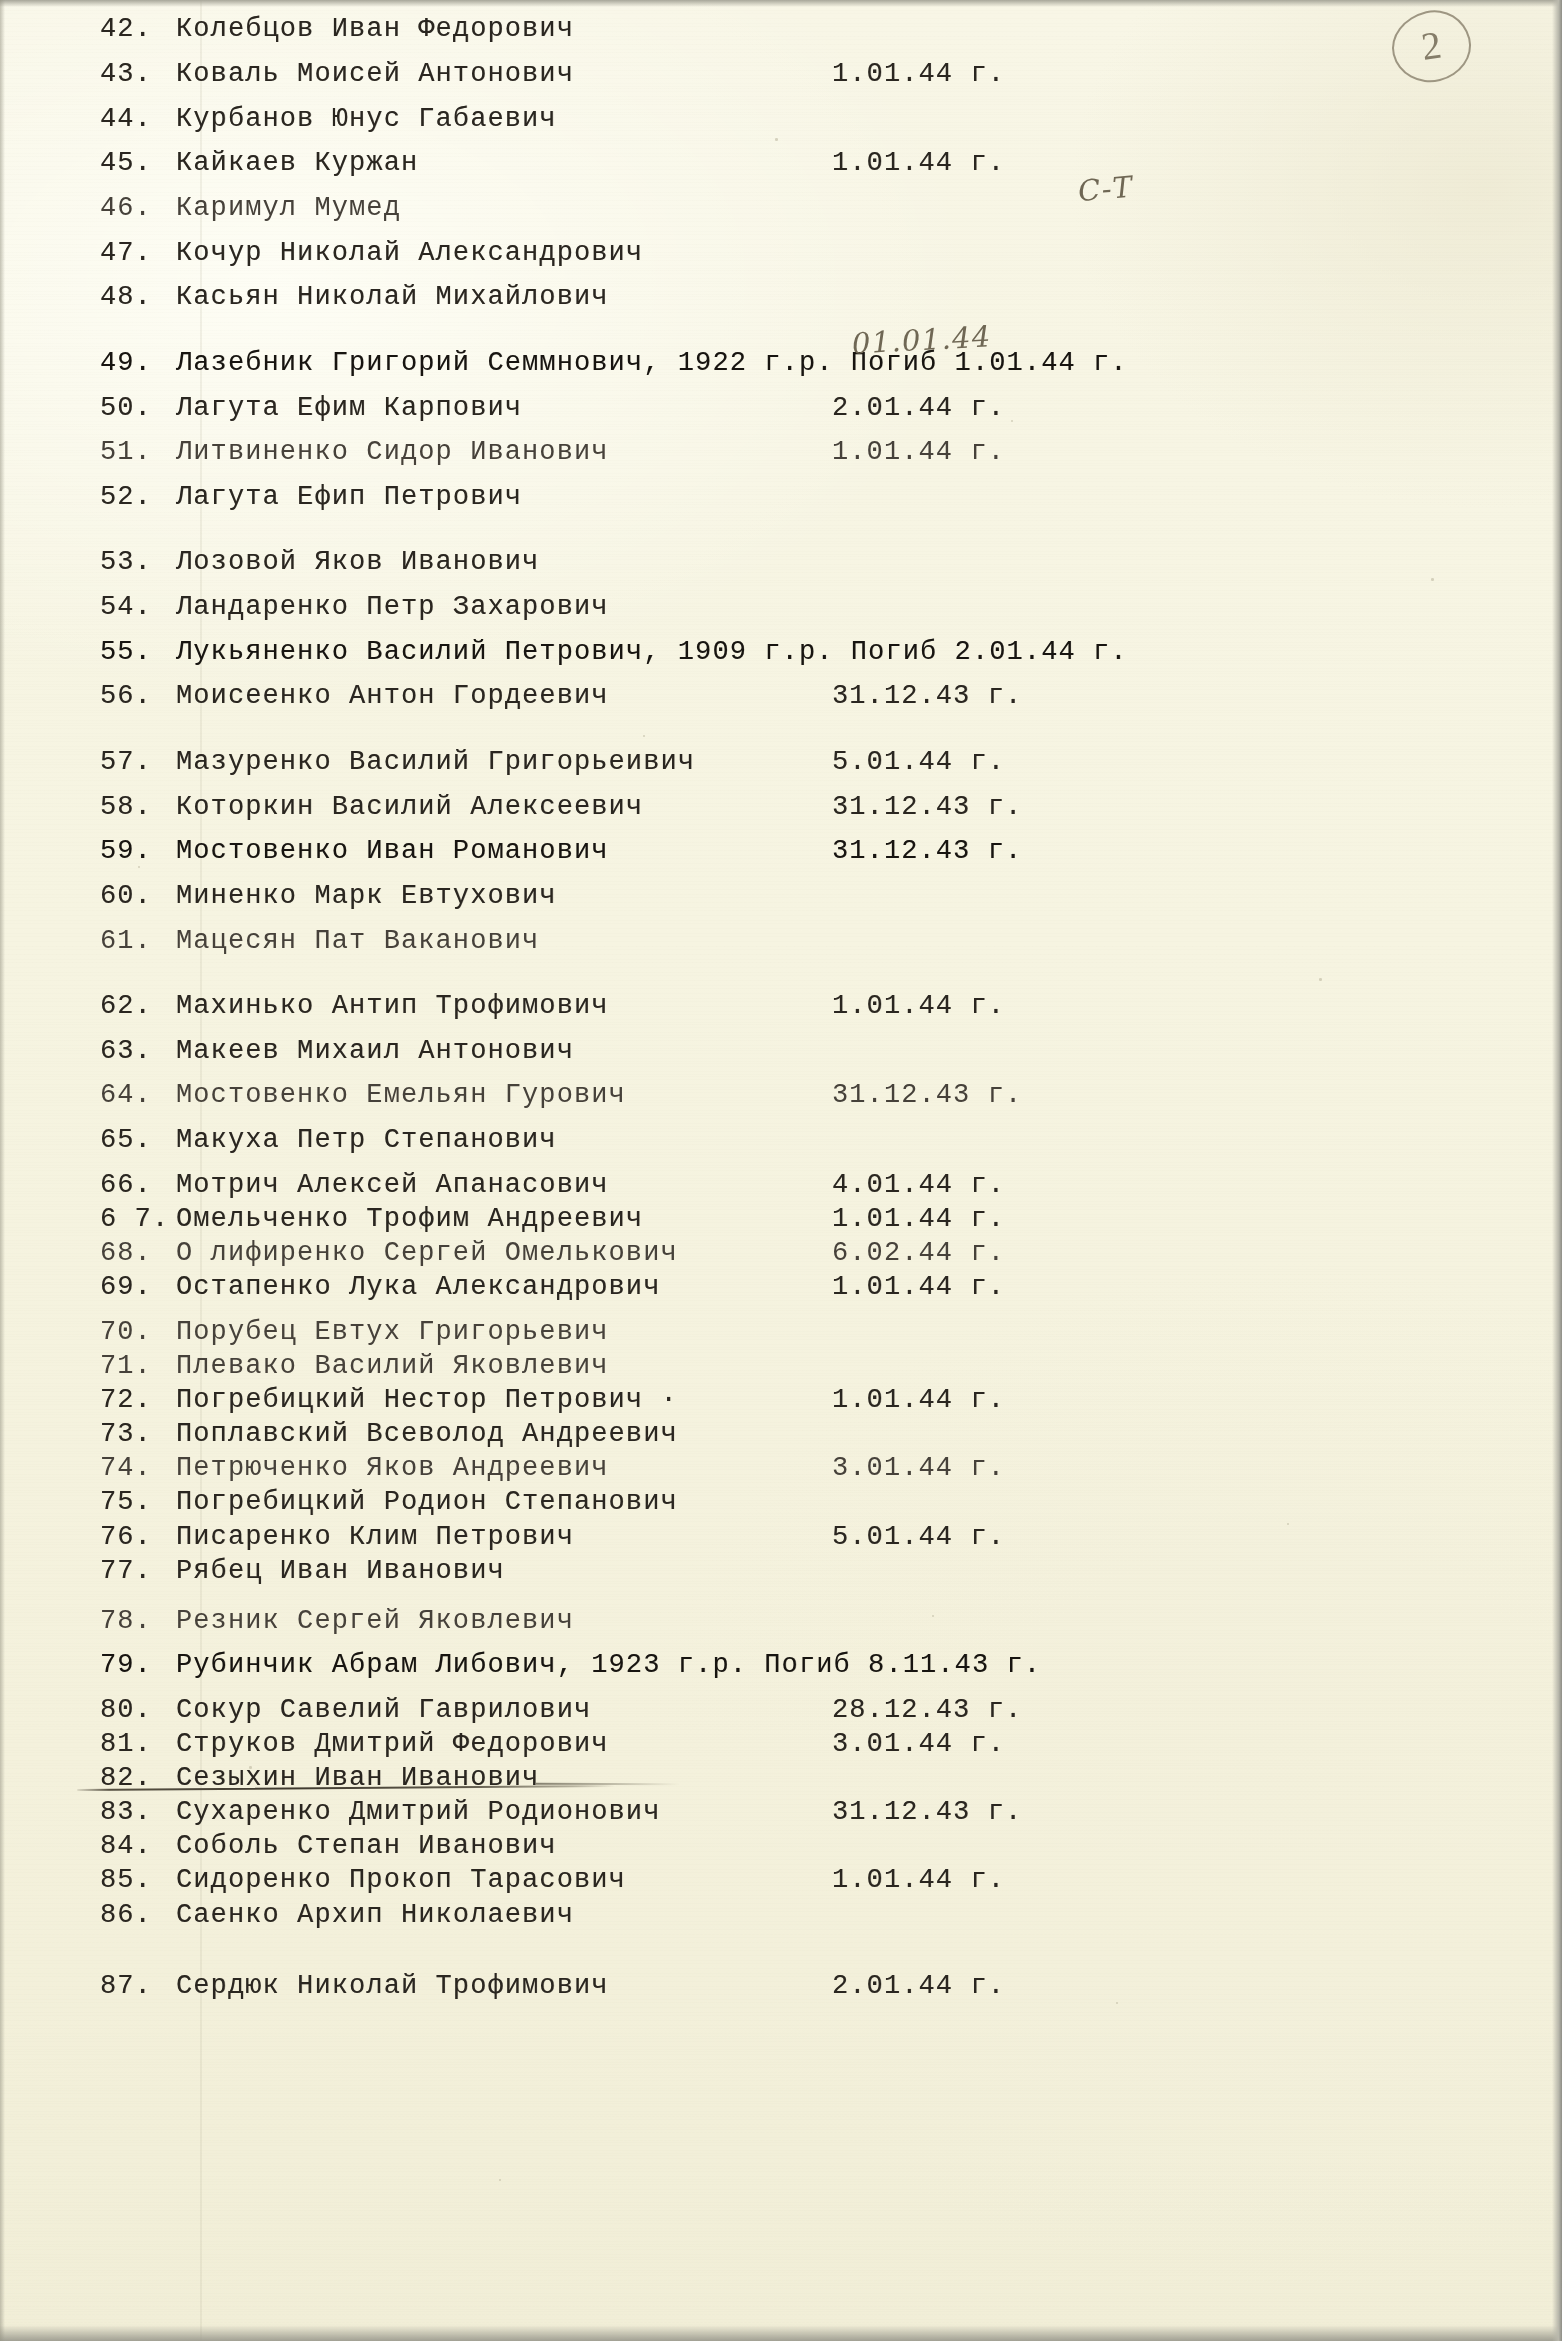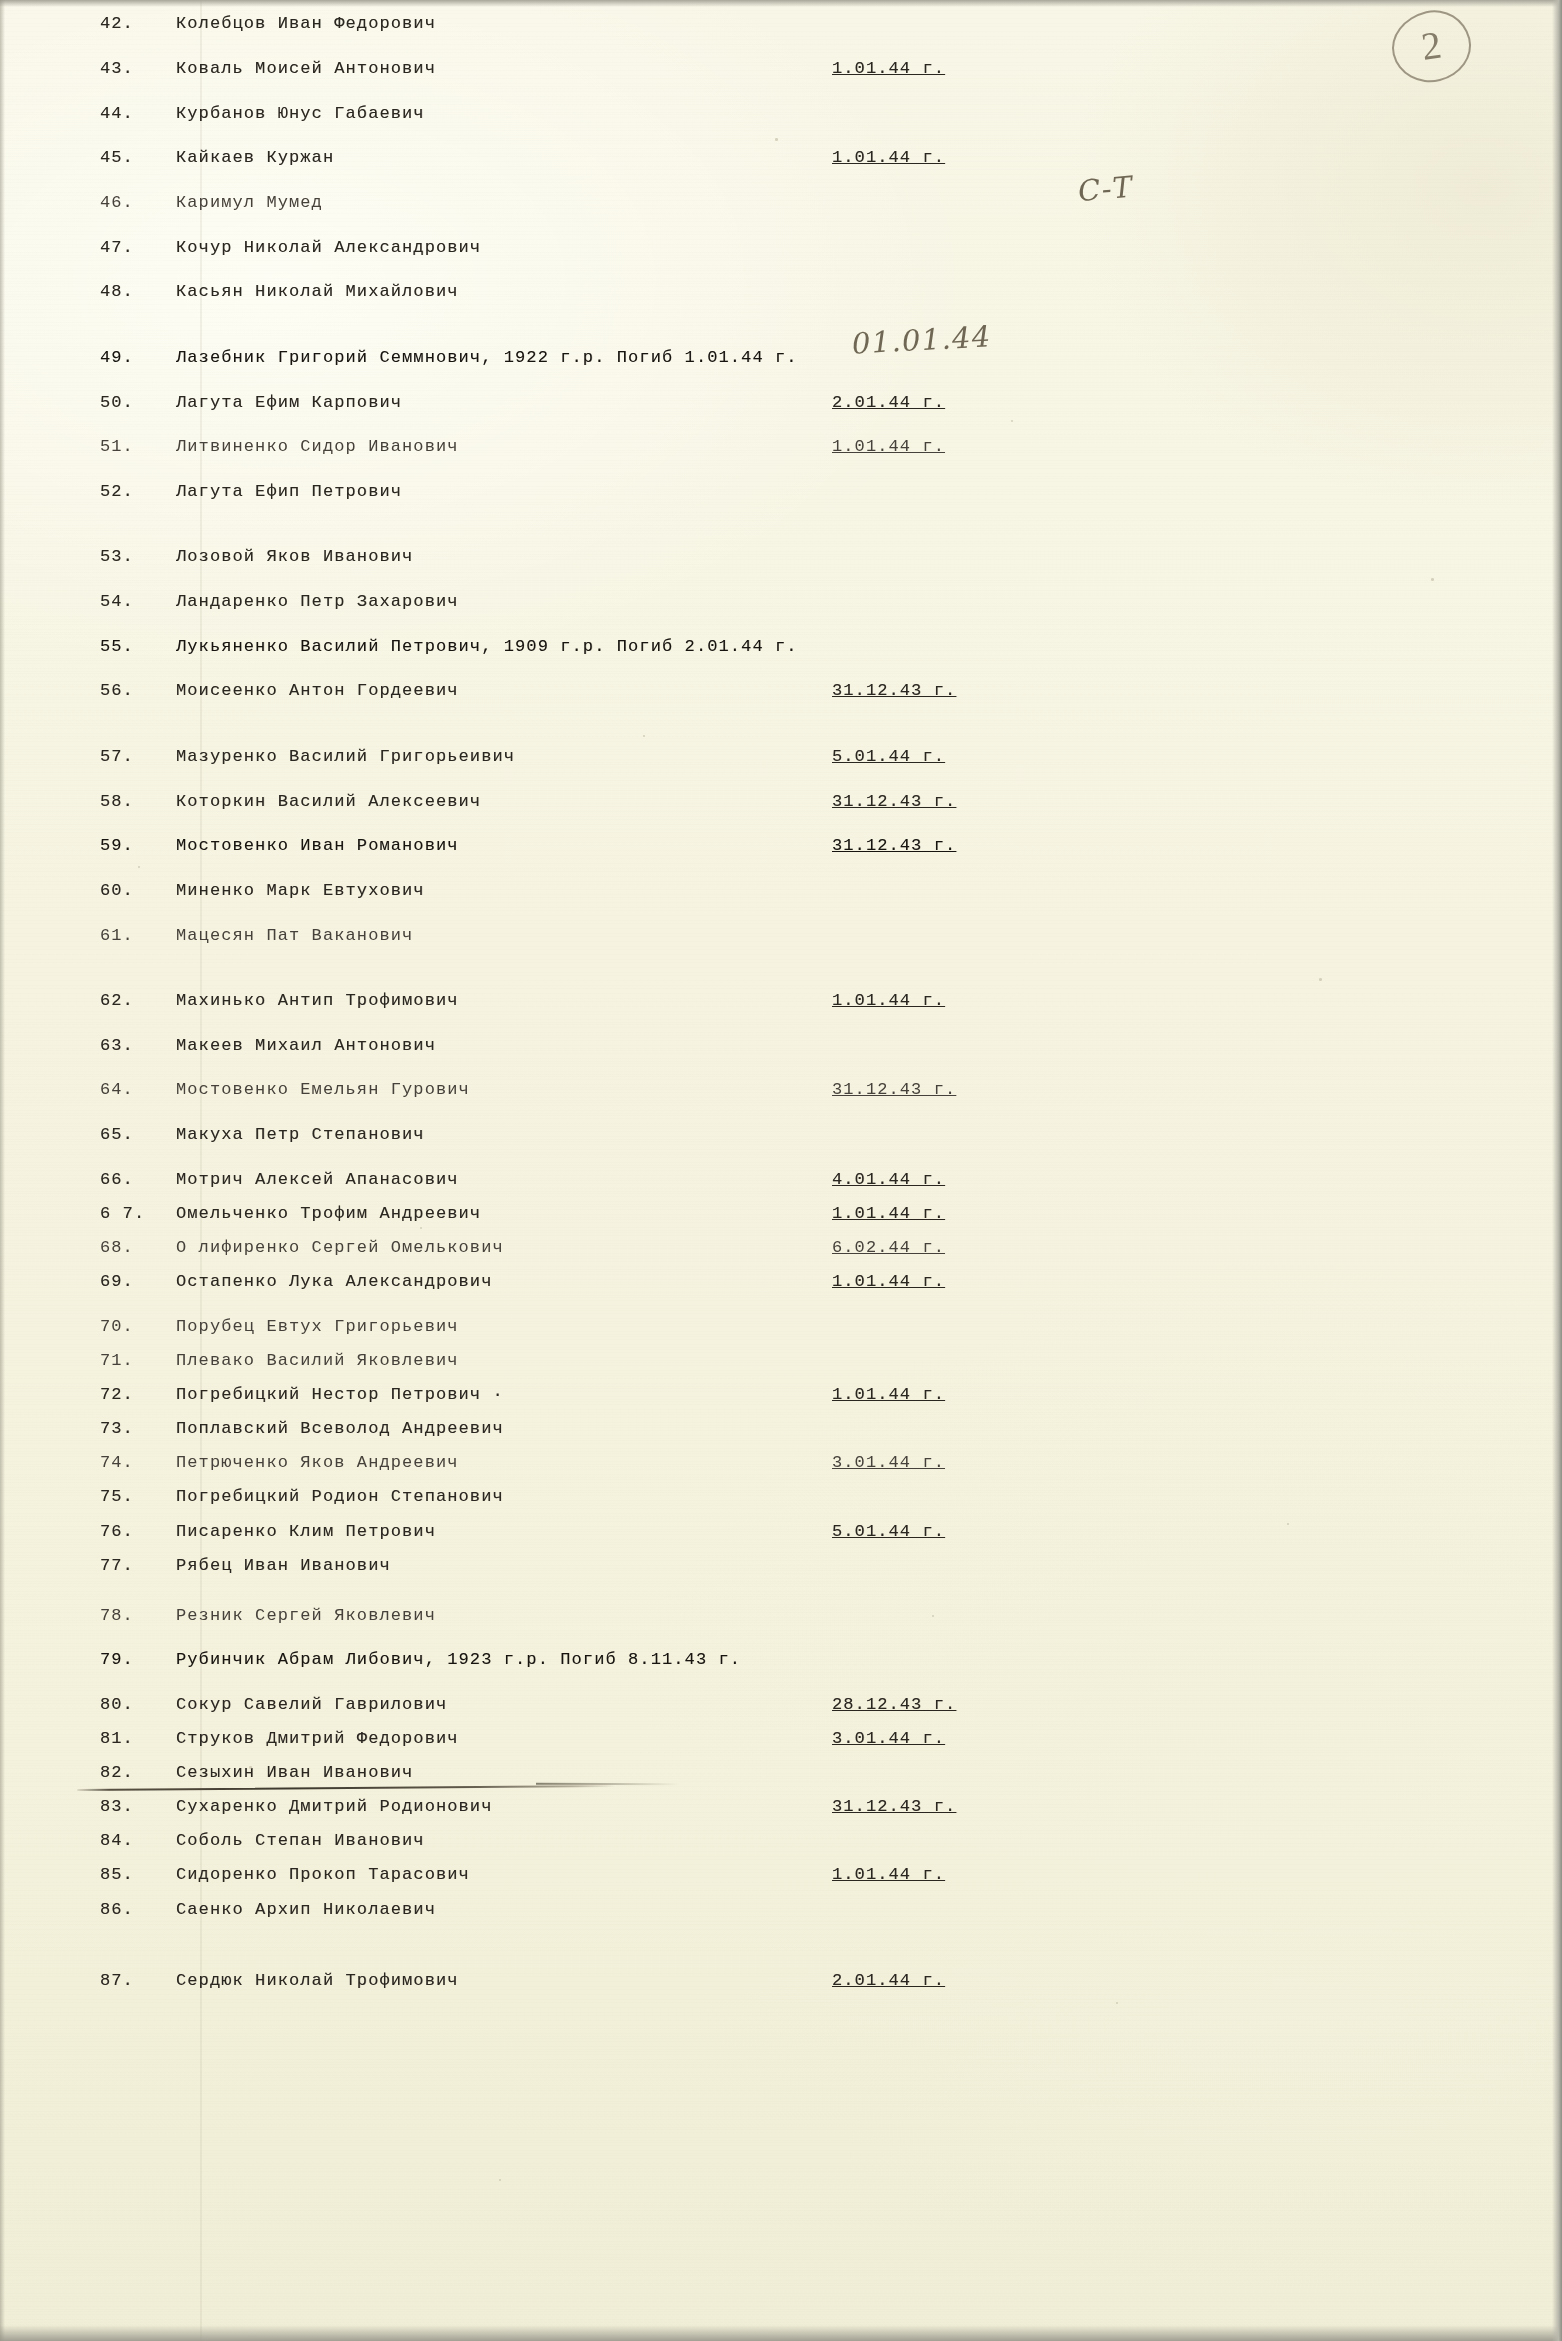--- a/index.html
+++ b/index.html
@@ -113,40 +113,39 @@
     width: 1562px;
   }
 
   .row {
     position: absolute;
     left: 0;
     width: 1286px;
     height: 46px;
     white-space: pre;
     color: #2a2620;
-    font-size: 17px;
+    font-size: 27px;
     letter-spacing: 1.1px;
   }
 
   .num-col {
     position: absolute;
     left: 100px;
     width: 74px;
     text-align: left;
   }
 
   .name-col {
     position: absolute;
     left: 176px;
   }
 
   .date-col {
     position: absolute;
     left: 832px;
-    text-decoration: underline;
   }
 
   
   .row span {
     text-shadow: 0.3px 0 0 rgba(42,38,32,0.35);
   }
 
   .faint { color: #46413a; }
   .faint span { text-shadow: none; }
   .heavy { color: #171410; }

